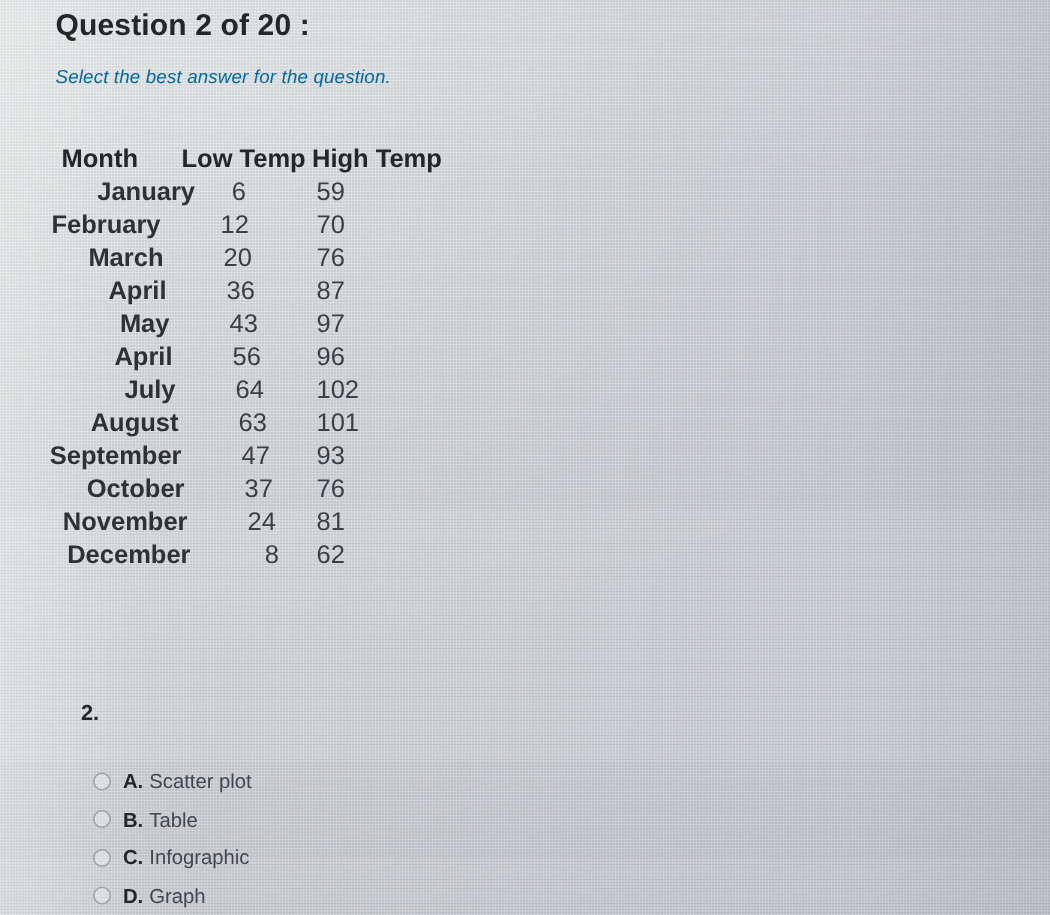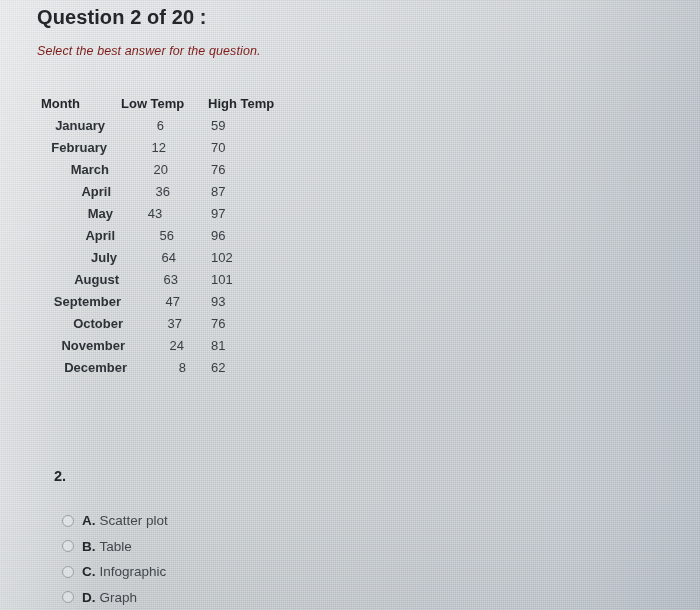--- a/index.html
+++ b/index.html
@@ -55,35 +55,35 @@
     font-weight: bold;
     color: #23272b;
     letter-spacing: 0.1px;
   }
   .q-subtitle {
     position: absolute;
     left: 37px;
     top: 44px;
     font-size: 12.5px;
     font-style: italic;
-    color: #7f1d1d;
+    color: #0369a1;
     letter-spacing: 0.1px;
   }
 
   
   #data-table {
     position: absolute;
     left: 0;
     top: 96px;
     width: 700px;
   }
   .trow {
     position: relative;
     height: 22px;
-    font-size: 13px;
+    font-size: 17px;
     color: #2d3237;
   }
   .c-month {
     position: absolute;
     top: 0;
     white-space: pre;
     text-align: right;
   }
   .c-low {
     position: absolute;
@@ -164,42 +164,42 @@
   <div class="q-subtitle">Select the best answer for the question.</div>
 
   <div id="data-table">
     <div class="trow head">
       <span class="c-month">Month</span>
       <span class="c-low">Low Temp</span>
       <span class="c-high">High Temp</span>
     </div>
     <div id="table-body">
         <div class="trow body">
-          <span class="c-month" style="right: 595px; text-align: center;">January</span>
+          <span class="c-month" style="right: 570px; text-align: center;">January</span>
           <span class="c-low" style="left: 130px;">6</span>
           <span class="c-high">59</span>
         </div>
         <div class="trow body">
           <span class="c-month" style="right: 593px; margin-left: 28px;">February</span>
           <span class="c-low" style="left: 132px;">12</span>
           <span class="c-high">70</span>
         </div>
         <div class="trow body">
           <span class="c-month" style="right: 591px;">March</span>
           <span class="c-low" style="left: 134px;">20</span>
           <span class="c-high">76</span>
         </div>
         <div class="trow body">
           <span class="c-month" style="right: 589px;">April</span>
           <span class="c-low" style="left: 136px;">36</span>
           <span class="c-high">87</span>
         </div>
         <div class="trow body">
           <span class="c-month" style="right: 587px;">May</span>
-          <span class="c-low" style="left: 138px; text-align: center;">43</span>
+          <span class="c-low" style="left: 138px;">43</span>
           <span class="c-high">97</span>
         </div>
         <div class="trow body">
           <span class="c-month" style="right: 585px;">April</span>
           <span class="c-low" style="left: 140px;">56</span>
           <span class="c-high">96</span>
         </div>
         <div class="trow body">
           <span class="c-month" style="right: 583px;">July</span>
           <span class="c-low" style="left: 142px;">64</span>

